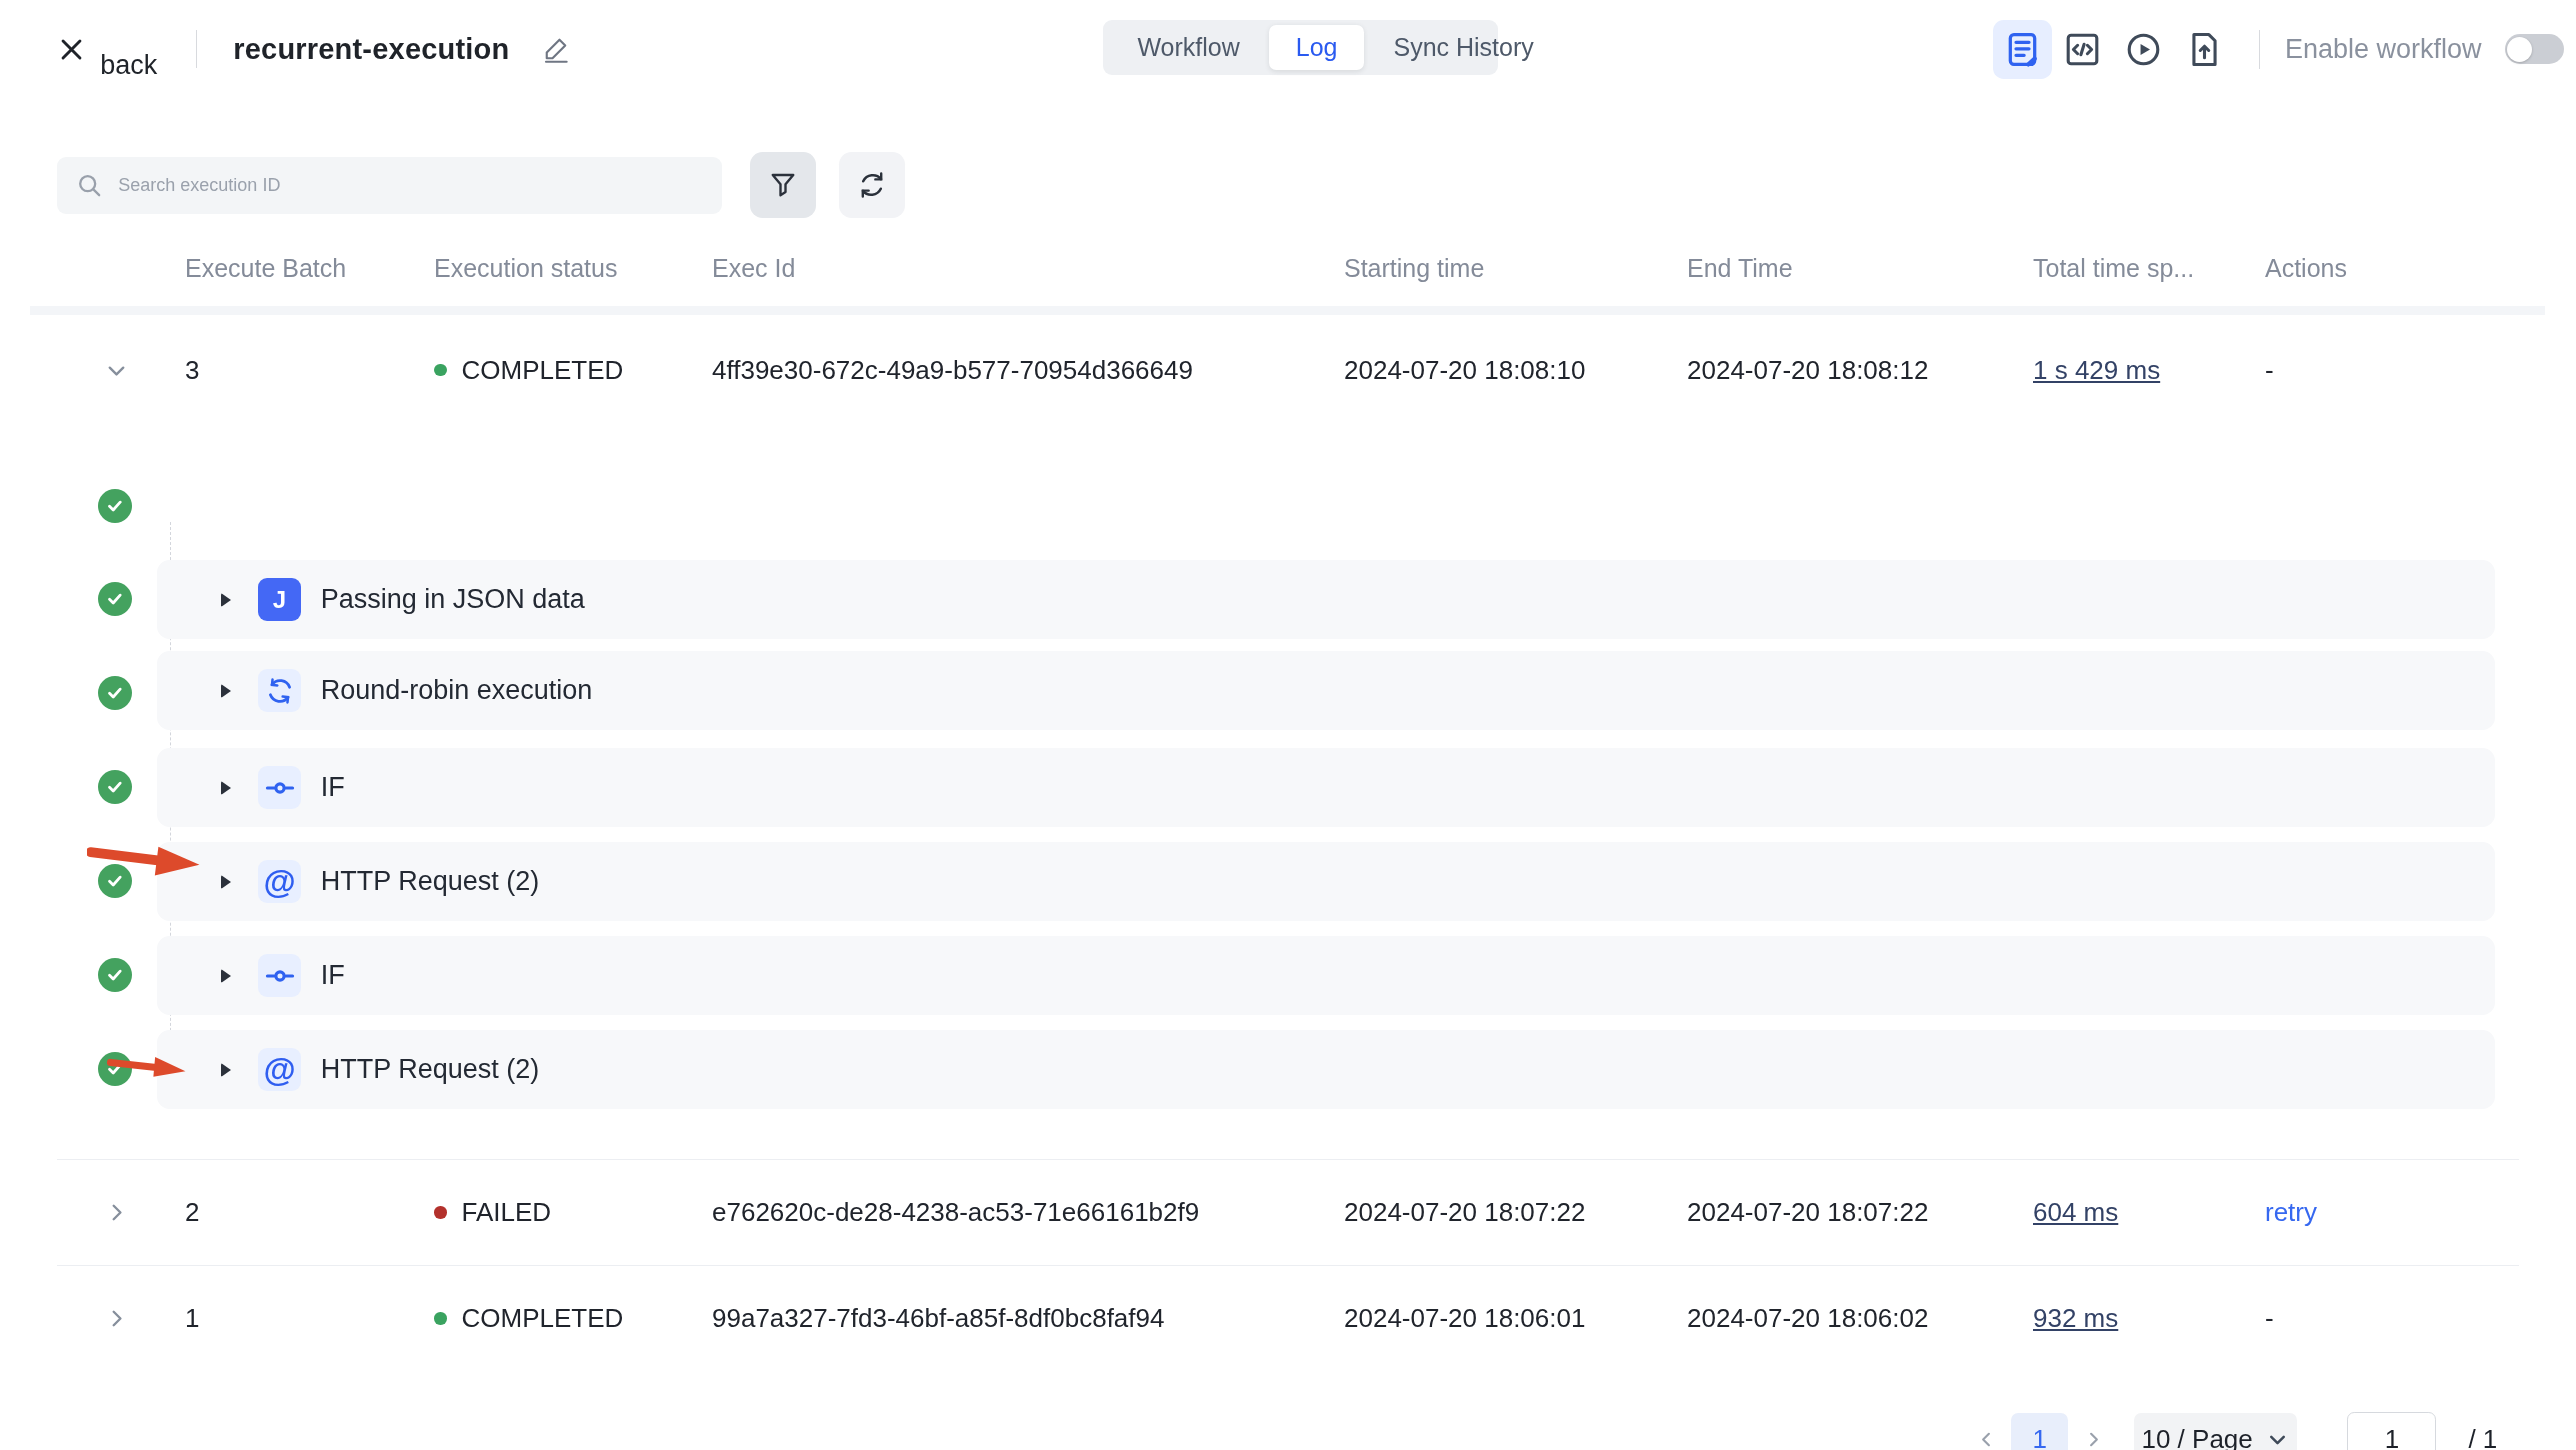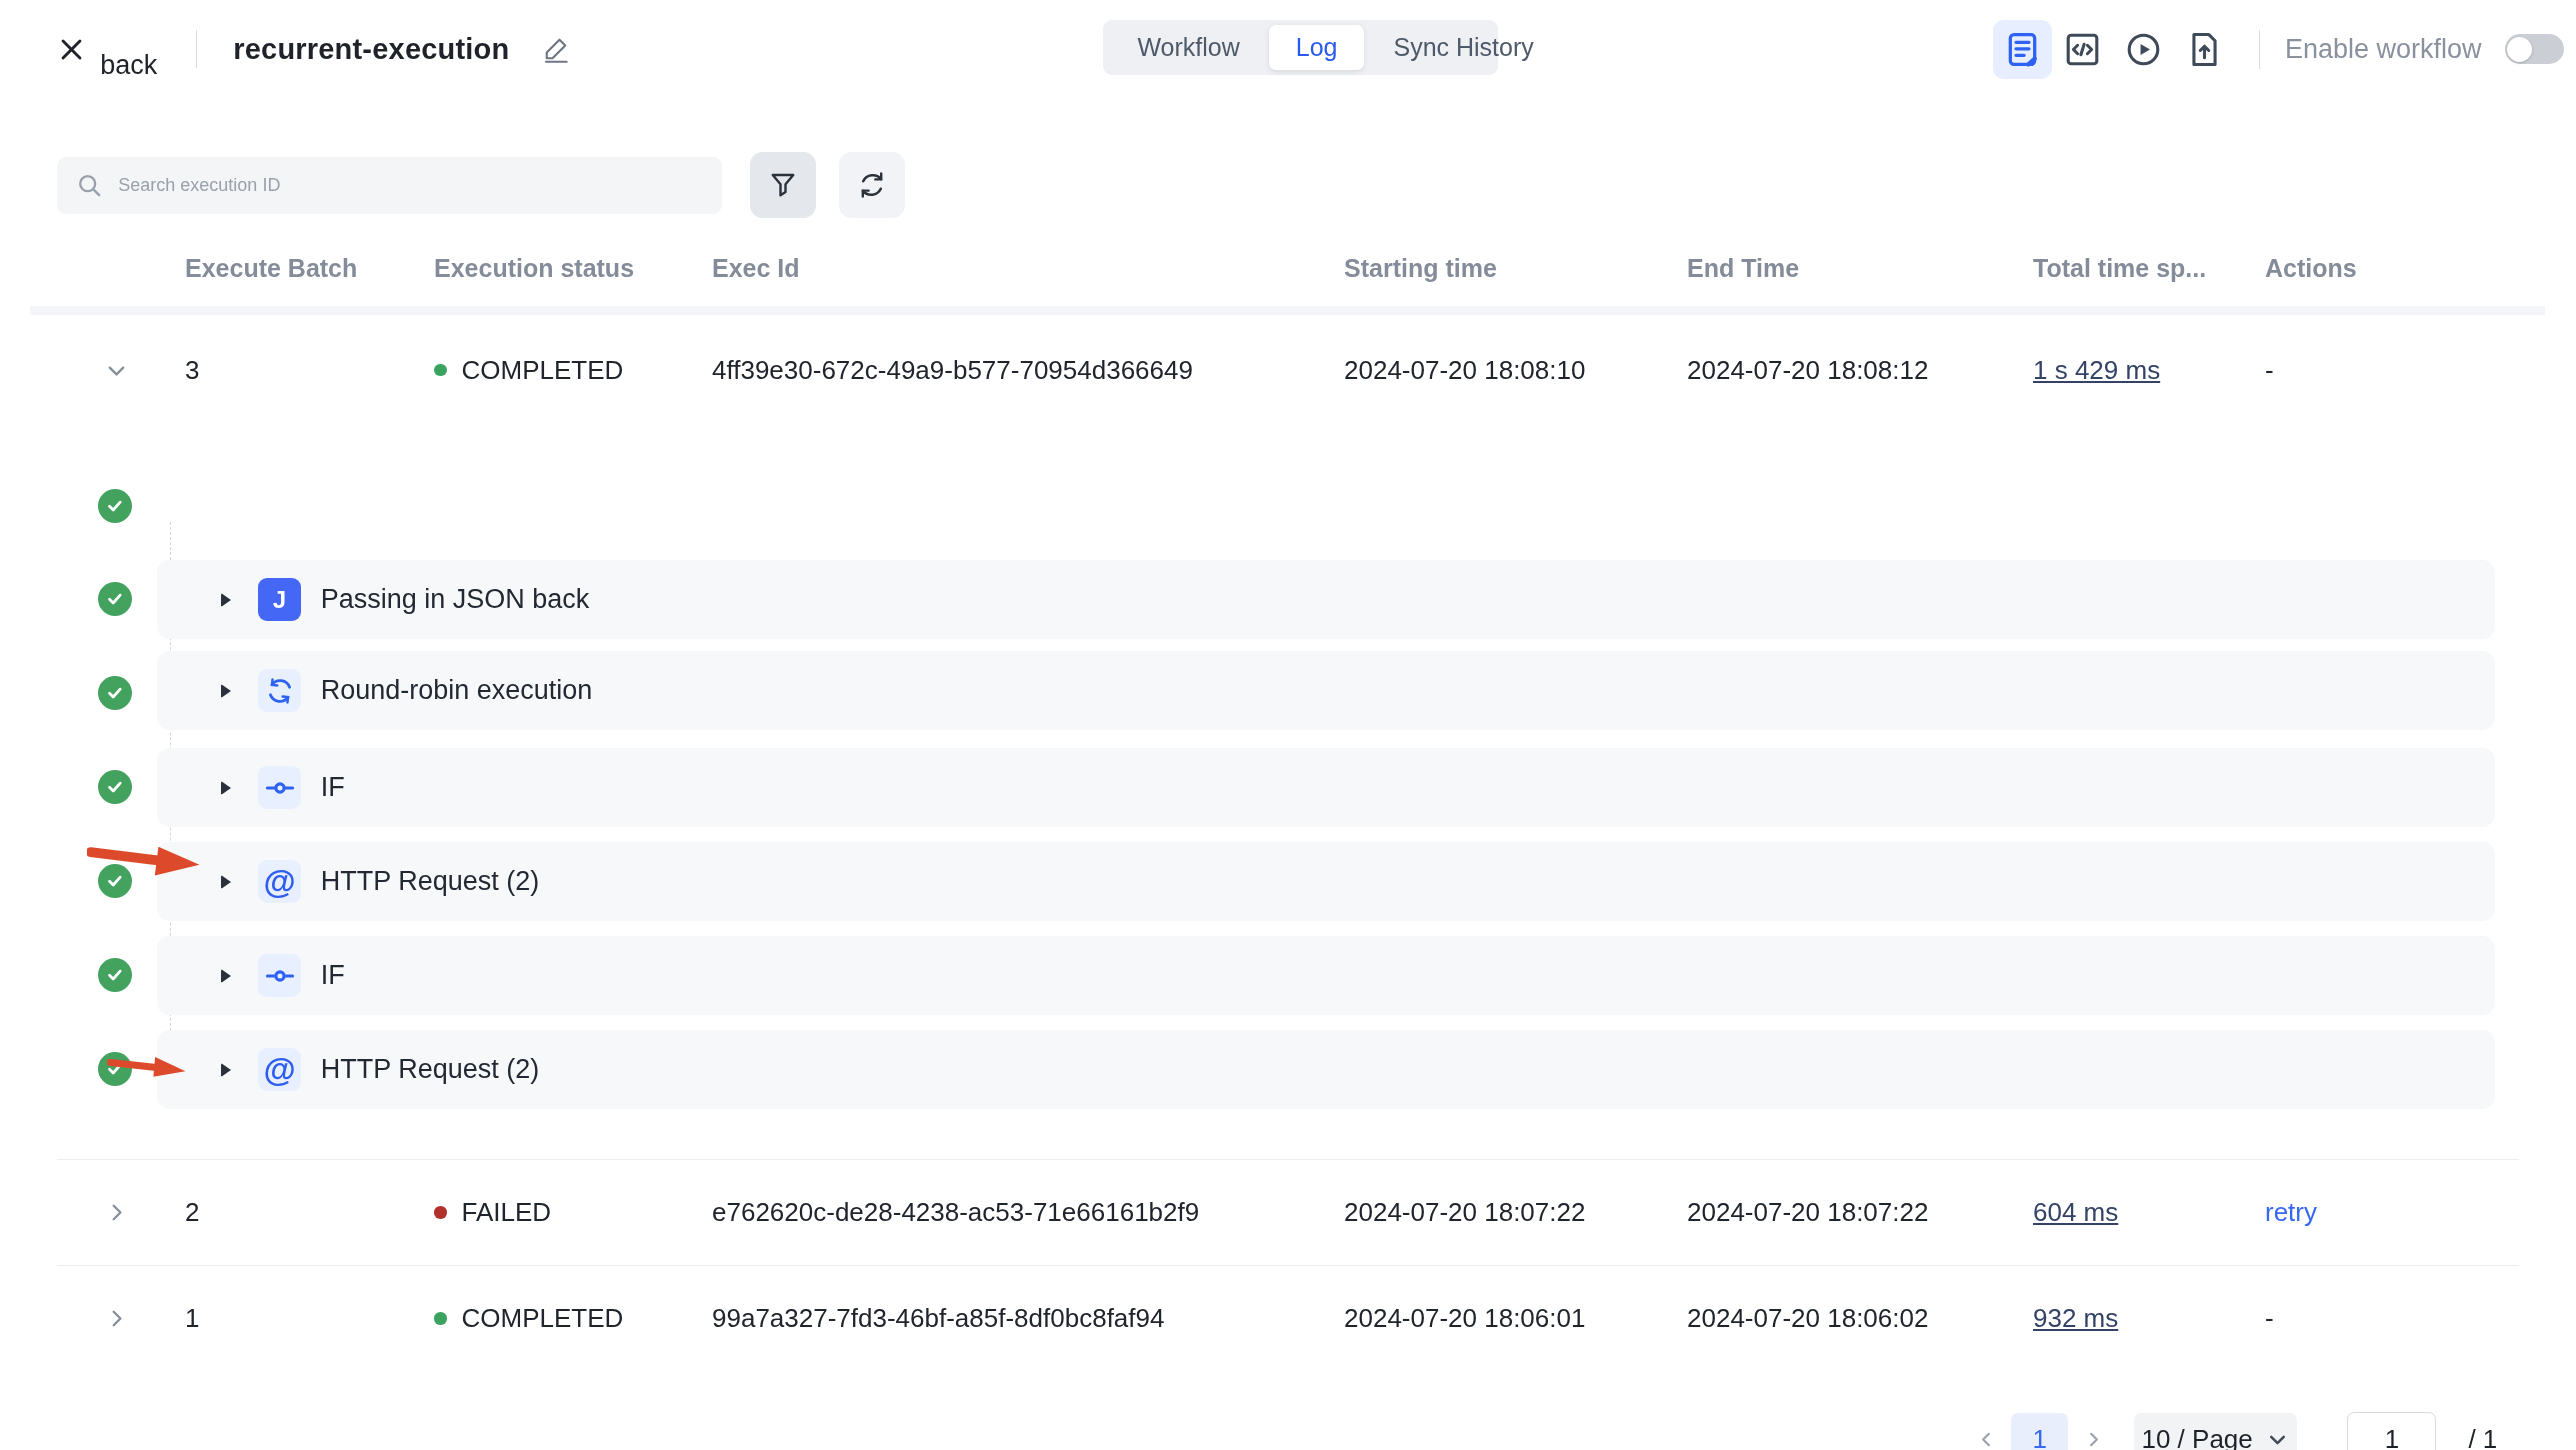--- a/index.html
+++ b/index.html
@@ -39,21 +39,21 @@
                  background:#f3f5f7; border-radius:9px; display:flex; align-items:center; padding:0 18px; }
   .search-wrap input { border:none; outline:none; background:transparent; font-family:"Liberation Sans",sans-serif;
                  font-size:18px; color:#20242c; margin-left:14.3px; width:572px; }
   .search-wrap input::placeholder { color:#9aa1ac; }
   .sq-btn { position:absolute; top:152px; width:66px; height:66px; border-radius:12.5px; display:flex; align-items:center; justify-content:center; }
   .filter-btn { left:750px; background:#e4e7eb; }
   .refresh-btn { left:839px; background:#f2f3f6; }
 
   
   .thead { position:absolute; left:57px; top:231px; width:2462px; height:75px; display:flex; align-items:center; }
-  .thead .cell { font-size:25px; color:#848b99;font-weight:bold; }
+  .thead .cell { font-size:25px; color:#848b99; }
   .head-band { position:absolute; left:30px; top:306px; width:2515px; height:9px; background:#f3f5f8; }
 
   .cell { flex:0 0 auto; padding-right:9px; white-space:nowrap; overflow:hidden; }
   .c1 { width:128px; display:flex; justify-content:center; }
   .c2 { width:249px; }
   .c3 { width:278px; display:flex; align-items:center; gap:15px; }
   .c4 { width:632px; }
   .c5 { width:343px; }
   .c6 { width:346px; }
   .c7 { width:232px; }
@@ -228,21 +228,21 @@
     </div>
 
     <div class="step-check" style="top:157px">
       <svg width="19.7" height="19.7" viewBox="0 0 24 24" fill="none" stroke="#ffffff" stroke-width="3.4" stroke-linecap="round" stroke-linejoin="round">
           <polyline points="5.5,12.5 10,17 18.5,7.5"></polyline>
         </svg>
     </div>
     <div class="step-card" style="top:135px">
       <span class="caret"></span>
       <span class="step-icon solid">J</span>
-      <span class="step-label">Passing in JSON back</span>
+      <span class="step-label">Passing in JSON data</span>
     </div>
 
     <div class="step-check" style="top:251px">
       <svg width="19.7" height="19.7" viewBox="0 0 24 24" fill="none" stroke="#ffffff" stroke-width="3.4" stroke-linecap="round" stroke-linejoin="round">
           <polyline points="5.5,12.5 10,17 18.5,7.5"></polyline>
         </svg>
     </div>
     <div class="step-card" style="top:226px">
       <span class="caret"></span>
       <span class="step-icon">

